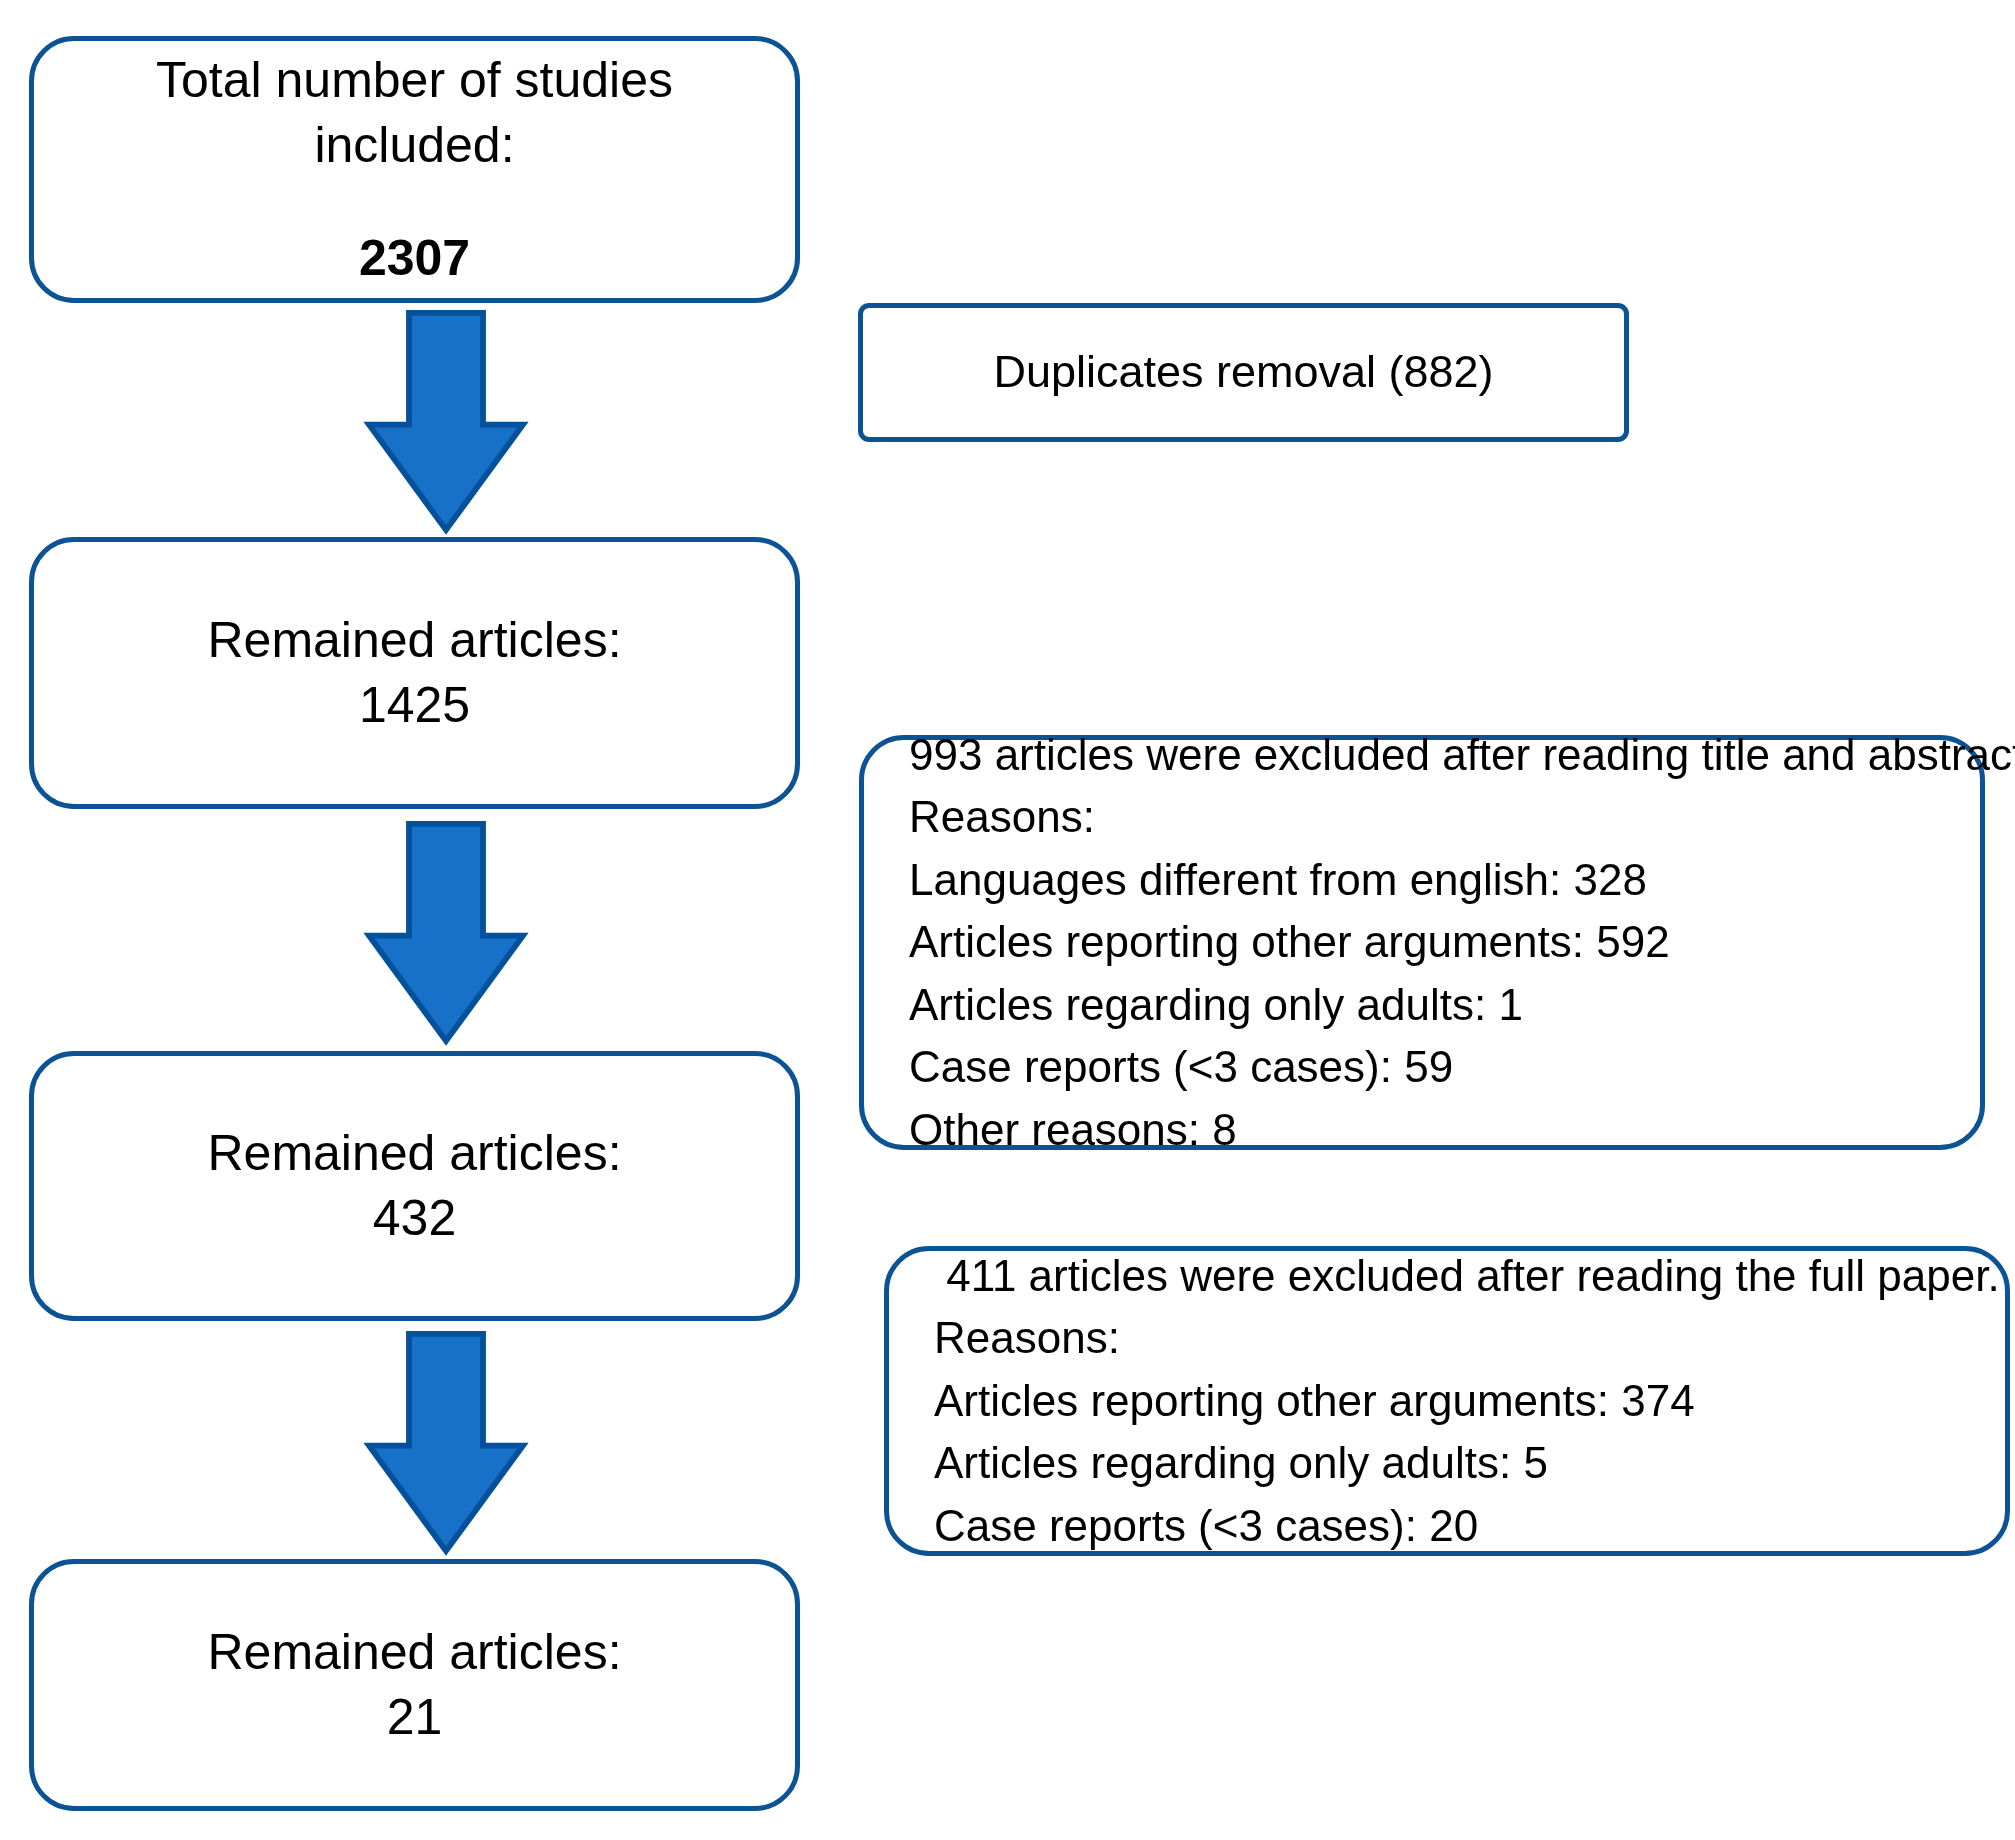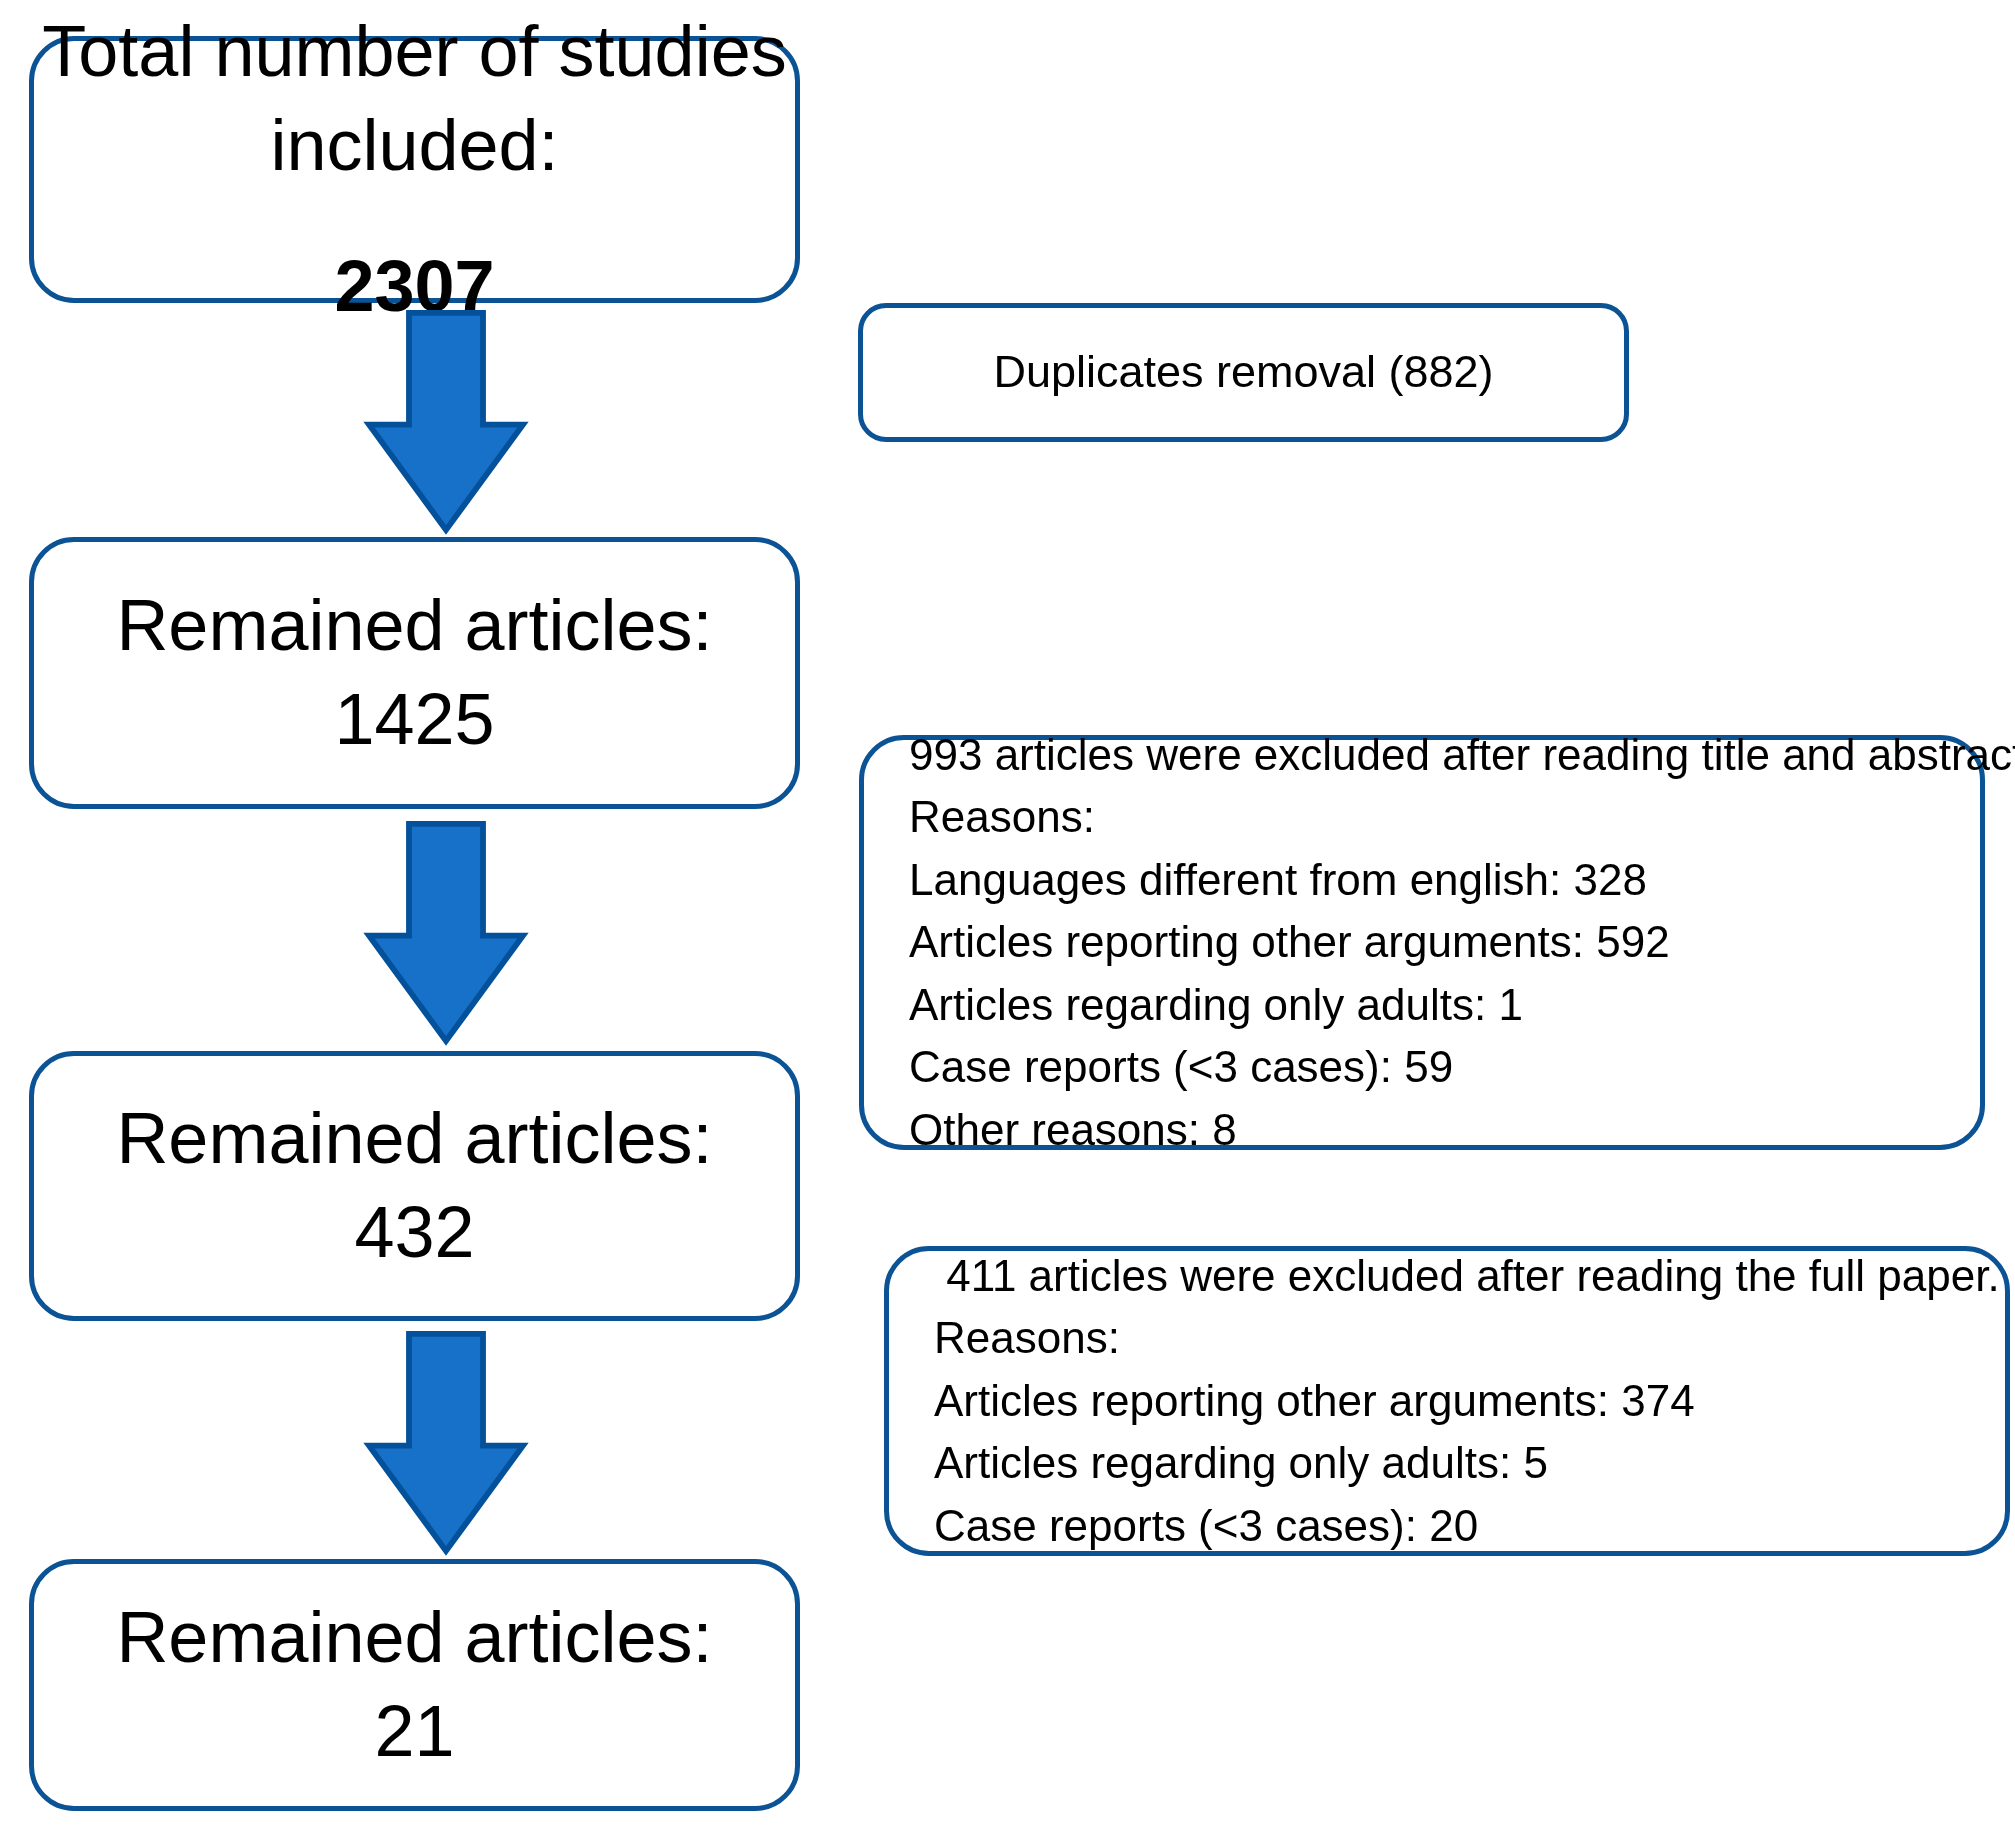--- a/index.html
+++ b/index.html
@@ -28,21 +28,21 @@
     border-radius: 51px;
     display: flex;
     flex-direction: column;
     align-items: center;
     justify-content: center;
     color: #000000;
     line-height: 1.30;
   }
   .node.flow {
     text-align: center;
-    font-size: 72px;
+    font-size: 50px;
   }
   .node.side {
     text-align: center;
     font-size: 45px;
   }
   .node.reasons {
     align-items: flex-start;
     justify-content: center;
     text-align: left;
     font-size: 44px;
@@ -53,21 +53,21 @@
   .node .line { display: block; white-space: pre; }
   .node .line.bold { font-weight: bold; margin-top: 48px; }
 
   
   #box-total      { left: 29px;  top: 36px;   width: 771px; height: 267px; border-radius: 45px; }
   #box-remained-1 { left: 29px;  top: 537px;  width: 771px; height: 272px; border-radius: 45px; }
   #box-remained-2 { left: 29px;  top: 1051px; width: 771px; height: 270px; border-radius: 45px; }
   #box-remained-3 { left: 29px;  top: 1559px; width: 771px; height: 252px; border-radius: 45px; }
 
   
-  #box-duplicates { left: 858px; top: 303px;  width: 771px; height: 139px; border-radius: 28px; }
+  #box-duplicates { left: 858px; top: 303px;  width: 771px; height: 139px; border-radius: 11px; }
   #box-excl-1     { left: 859px; top: 735px; width: 1126px; height: 415px; border-radius: 45px; }
   #box-excl-2     { left: 884px; top: 1246px; width: 1126px; height: 310px; border-radius: 45px; }
 
   
   .arrow {
     position: absolute;
     overflow: visible;
   }
   #arrow-1 { left: 366px; top: 310px;  width: 160px; height: 225px; }
   #arrow-2 { left: 366px; top: 821px; width: 160px; height: 225px; }

